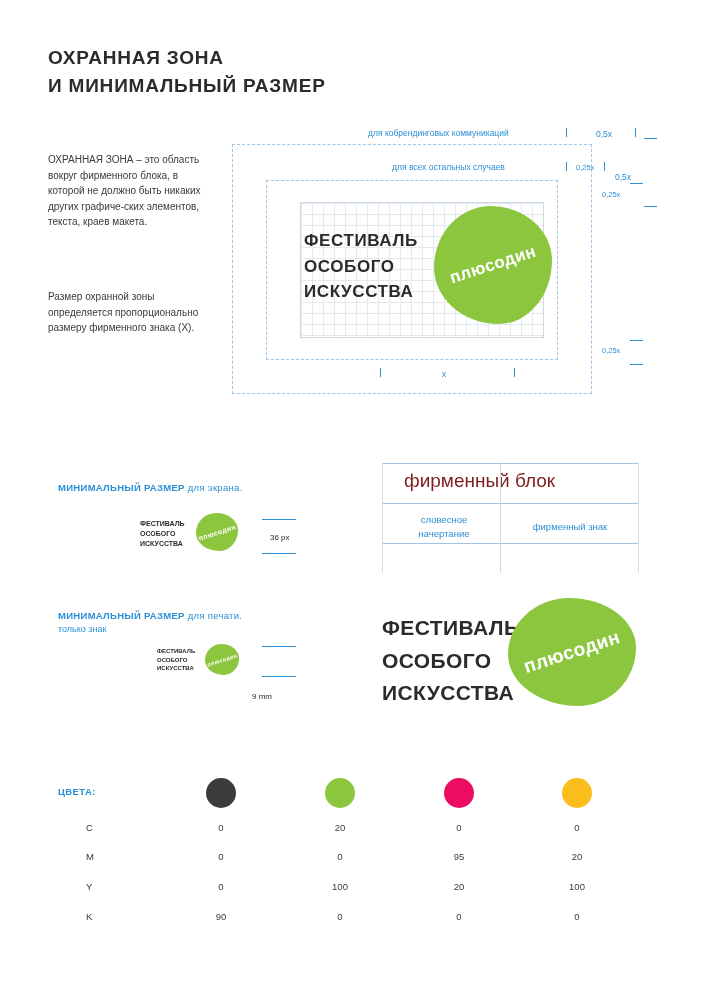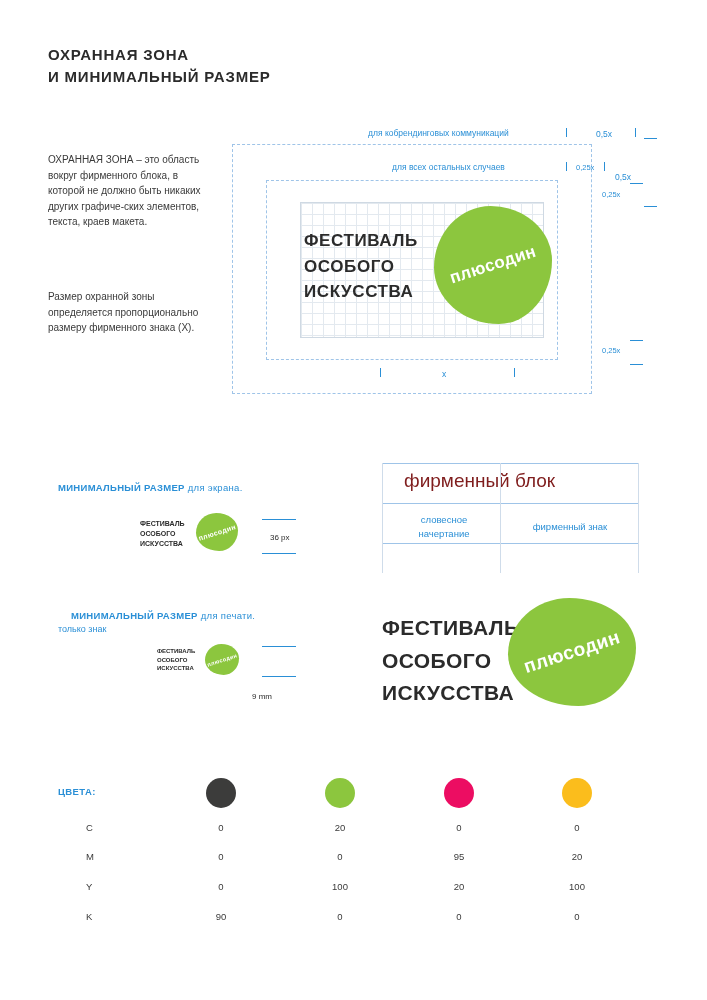--- a/index.html
+++ b/index.html
@@ -8,21 +8,21 @@
     background: #ffffff;
     font-family: "Liberation Sans", sans-serif;
     color: #2b2b2b;
     position: relative;
     overflow: hidden;
   }
 
   
   .title {
     position: absolute; left: 48px; top: 44px;
-    font-size: 15px; font-weight: bold; letter-spacing: 0.8px;
+    font-size: 19px; font-weight: bold; letter-spacing: 0.8px;
     line-height: 1.45; color: #2b2b2b;
   }
 
   
   .ltext {
     position: absolute; left: 48px; width: 160px;
     font-size: 10px; line-height: 1.55; color: #3a3a3a;
   }
   .ltext.p1 { top: 152px; }
   .ltext.p2 { top: 289px; }
@@ -178,21 +178,21 @@
   <div>ОСОБОГО</div>
   <div>ИСКУССТВА</div>
 </div>
 <div class="blob" style="left:196px; top:513px; width:42px; height:38px;">
   <div class="blob-text" style="font-size:7px;">плюсодин</div>
 </div>
 <div class="measure-line" style="left:262px; top:519px;"></div>
 <div class="measure-text" style="left:270px; top:533px;">36 px</div>
 <div class="measure-line" style="left:262px; top:553px;"></div>
 
-<div class="sec-label" style="left:58px; top:610px;margin-left:13px;">
+<div class="sec-label" style="left:58px; top:610px;">
   <b>МИНИМАЛЬНЫЙ РАЗМЕР</b><span> для печати.</span>
 </div>
 <div class="sec-sub" style="left:58px; top:624px;">только знак</div>
 
 <div class="mini-wordmark" style="left:157px; top:647px; font-size:6px;">
   <div>ФЕСТИВАЛЬ</div>
   <div>ОСОБОГО</div>
   <div>ИСКУССТВА</div>
 </div>
 <div class="blob" style="left:205px; top:644px; width:34px; height:31px;">

